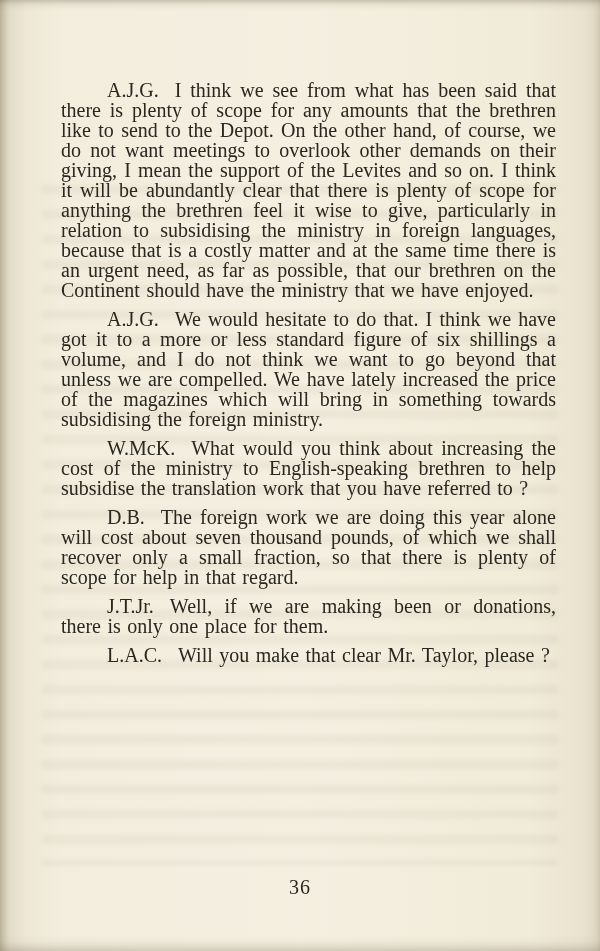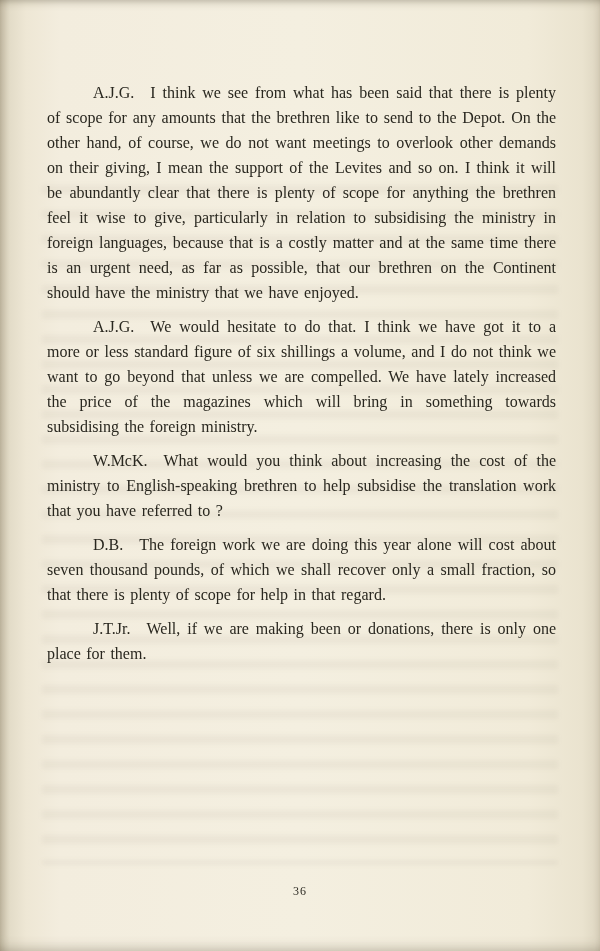--- a/index.html
+++ b/index.html
@@ -40,38 +40,38 @@
     pointer-events: none;
   }
   .text-block {
     position: absolute;
     left: 45px;
     right: 44px;
     top: 80px;
     color: #29271f;
   }
   .para {
-    margin: 0 0 9px 2px;
-    font-size: 16px;
-    line-height: 25px;
+    margin: 0 0 9px 16px;
+    font-size: 20px;
+    line-height: 20px;
     text-align: justify;
     text-indent: 46px;
     word-spacing: 1.5px;
   }
   .speaker {
     padding-right: 16px;
     white-space: pre;
   }
   .page-number {
     position: absolute;
     bottom: 52px;
     left: 0;
     width: 100%;
     text-align: center;
-    font-size: 12px;
+    font-size: 20px;
     color: #2c2a22;
     letter-spacing: 1px;
   }
 </style>
 </head>
 <body>
 
 <div class="scan">
   <div class="bleedthrough"></div>
 
@@ -79,16 +79,17 @@
     <p class="para"><span class="speaker">A.J.G.</span><span>I think we see from what has been said that there is plenty of scope for any amounts that the brethren like to send to the Depot.  On the other hand, of course, we do not want meetings to overlook other demands on their giving, I mean the support of the Levites and so on.  I think it will be abundantly clear that there is plenty of scope for anything the brethren feel it wise to give, particularly in relation to subsidising the ministry in foreign languages, because that is a costly matter and at the same time there is an urgent need, as far as possible, that our brethren on the Continent should have the ministry that we have enjoyed.</span></p>
 
     <p class="para"><span class="speaker">A.J.G.</span><span>We would hesitate to do that.  I think we have got it to a more or less standard figure of six shillings a volume, and I do not think we want to go beyond that unless we are compelled.  We have lately increased the price of the magazines which will bring in something towards subsidising the foreign ministry.</span></p>
 
     <p class="para"><span class="speaker">W.McK.</span><span>What would you think about increasing the cost of the ministry to English-speaking brethren to help subsidise the translation work that you have referred to ?</span></p>
 
     <p class="para"><span class="speaker">D.B.</span><span>The foreign work we are doing this year alone will cost about seven thousand pounds, of which we shall recover only a small fraction, so that there is plenty of scope for help in that regard.</span></p>
 
     <p class="para"><span class="speaker">J.T.Jr.</span><span>Well, if we are making been or donations, there is only one place for them.</span></p>
 
+    <p class="para"><span class="speaker">L.A.C.</span><span>Will you make that clear Mr. Taylor, please ?</span></p>
   </div>
 
   <div class="page-number">36</div>
 </div>
 
 </body></html>

